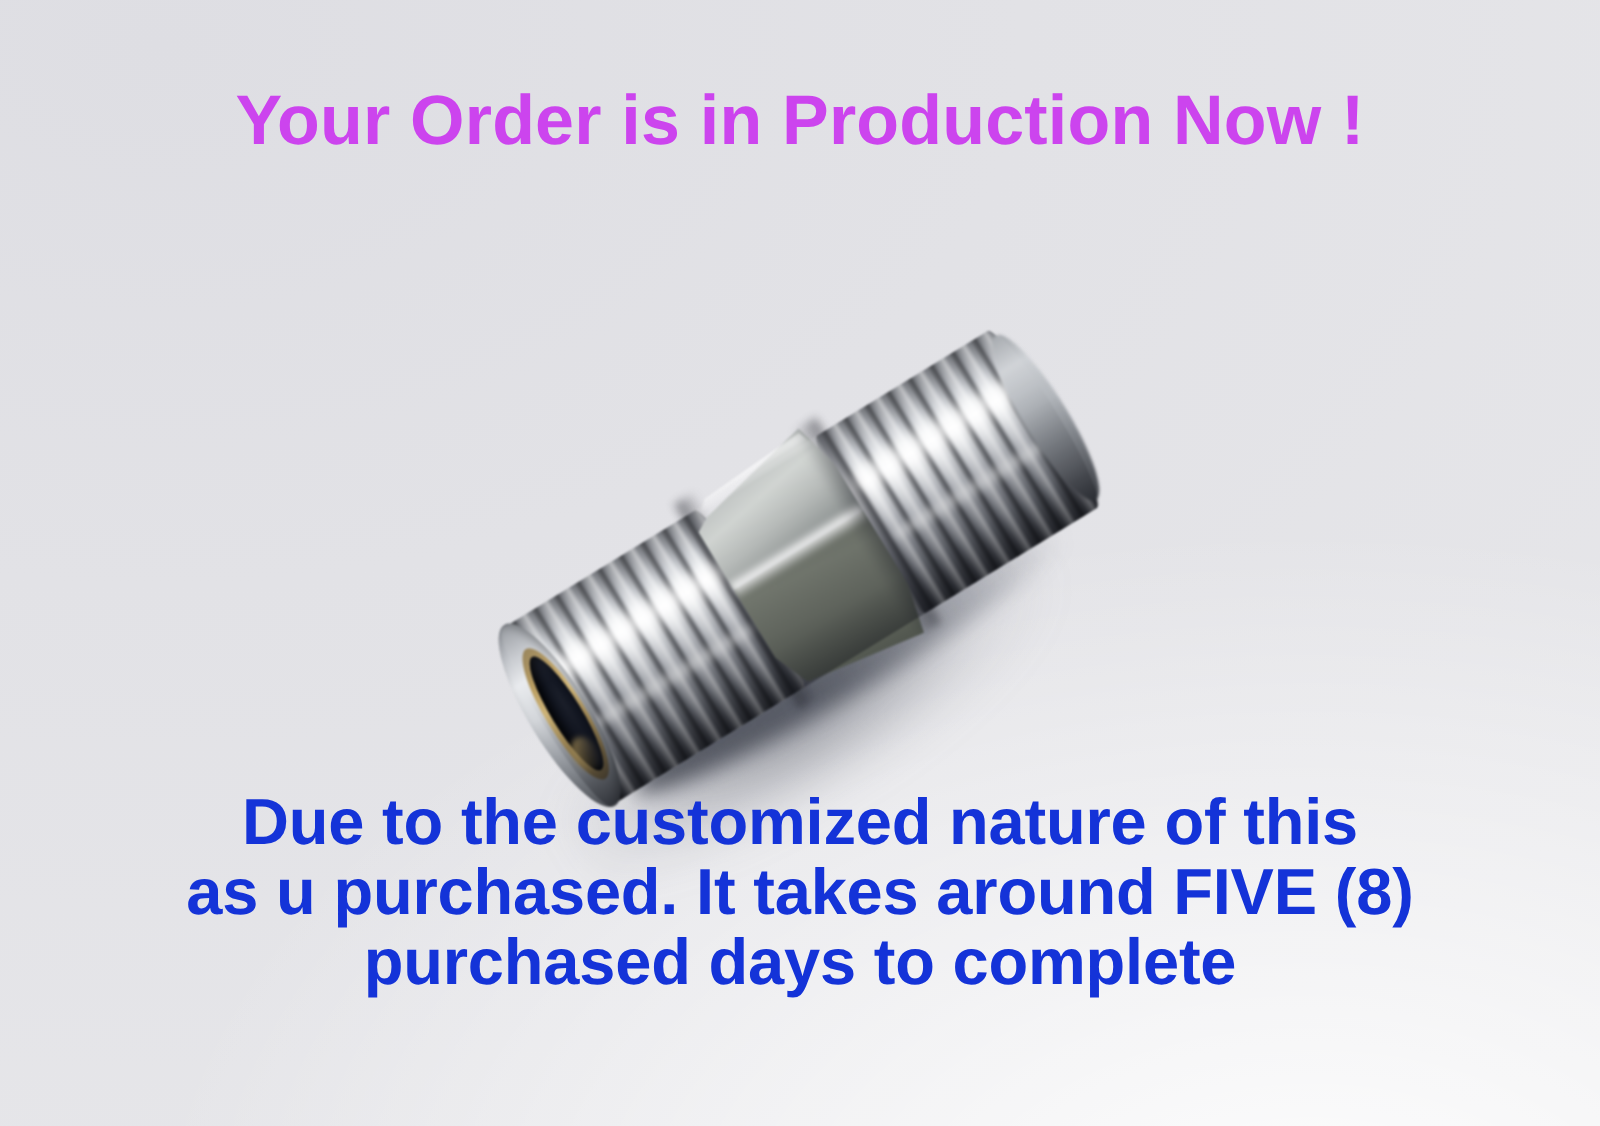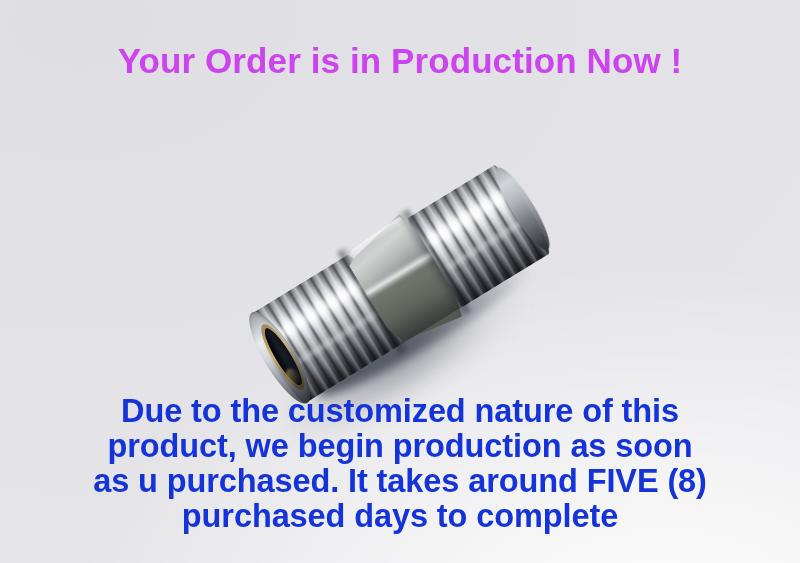--- a/index.html
+++ b/index.html
@@ -247,18 +247,17 @@
       <div class="bore-gleam"></div>
 
       <div class="grade"></div>
     </div>
   </div>
 
   <div class="headline">Your Order is in Production Now !</div>
 
   <div class="bodycopy">
     <span class="ln">Due to the customized nature of this</span>
-    <span class="ln">product, we begin production as soon</span>
     <span class="ln">as u purchased. It takes around FIVE (8)</span>
     <span class="ln">purchased days to complete</span>
   </div>
 
 </div>
 
 </body></html>

